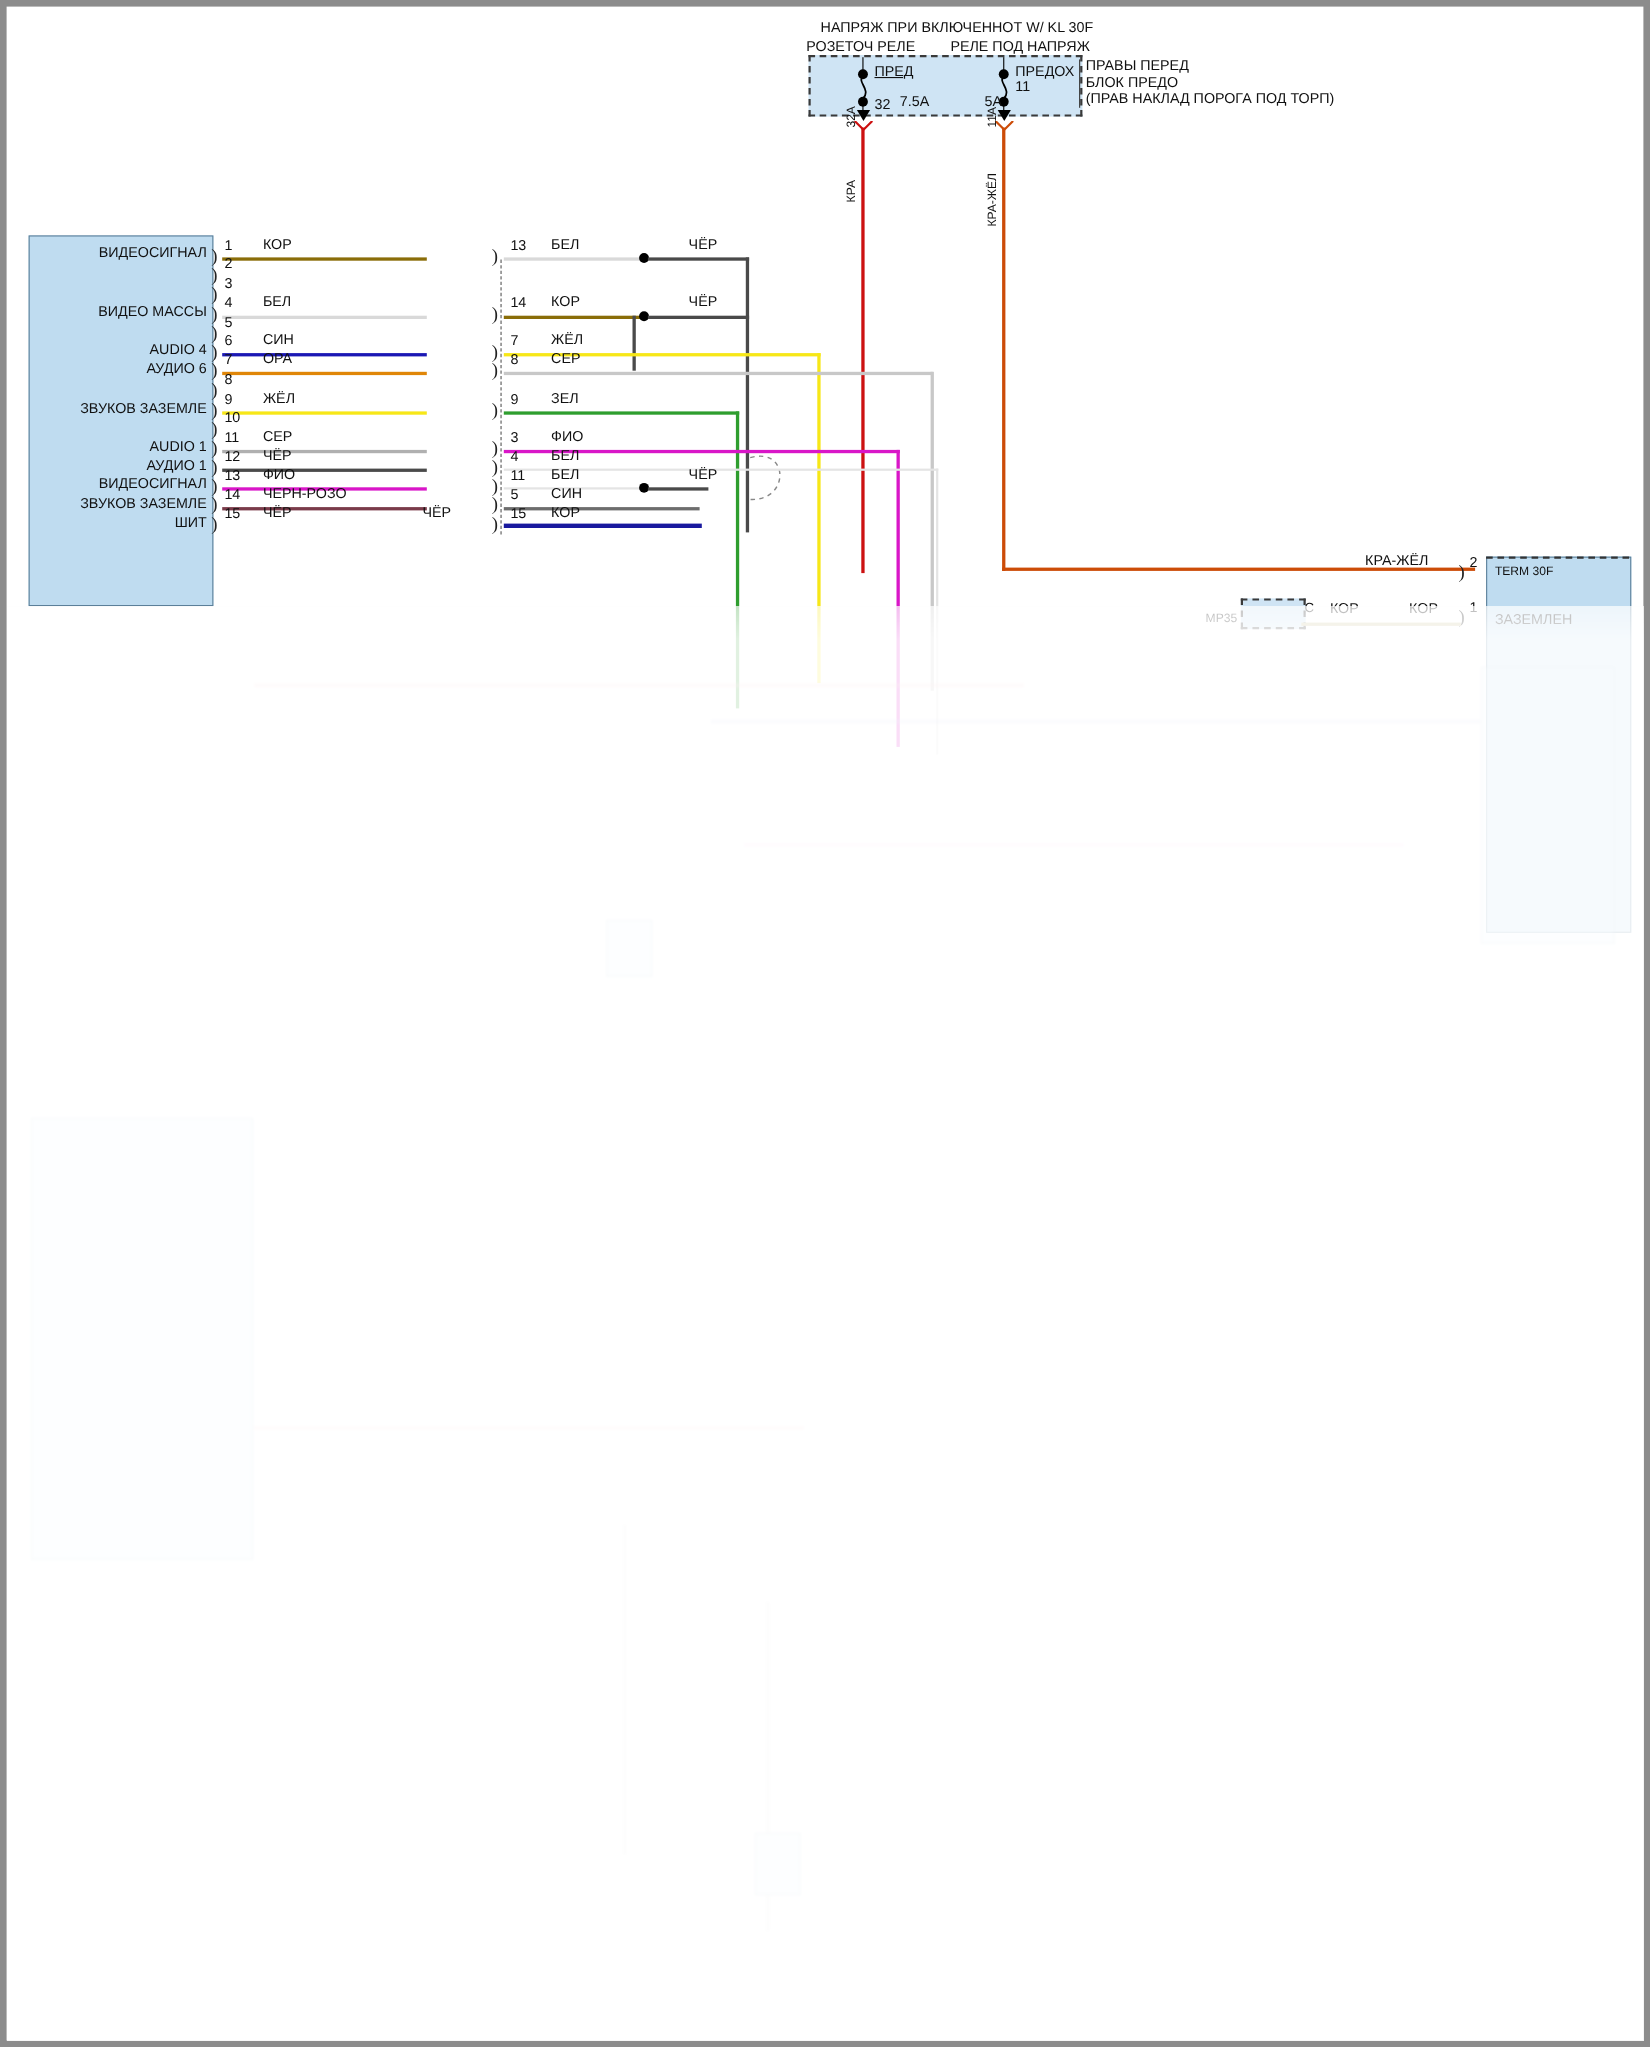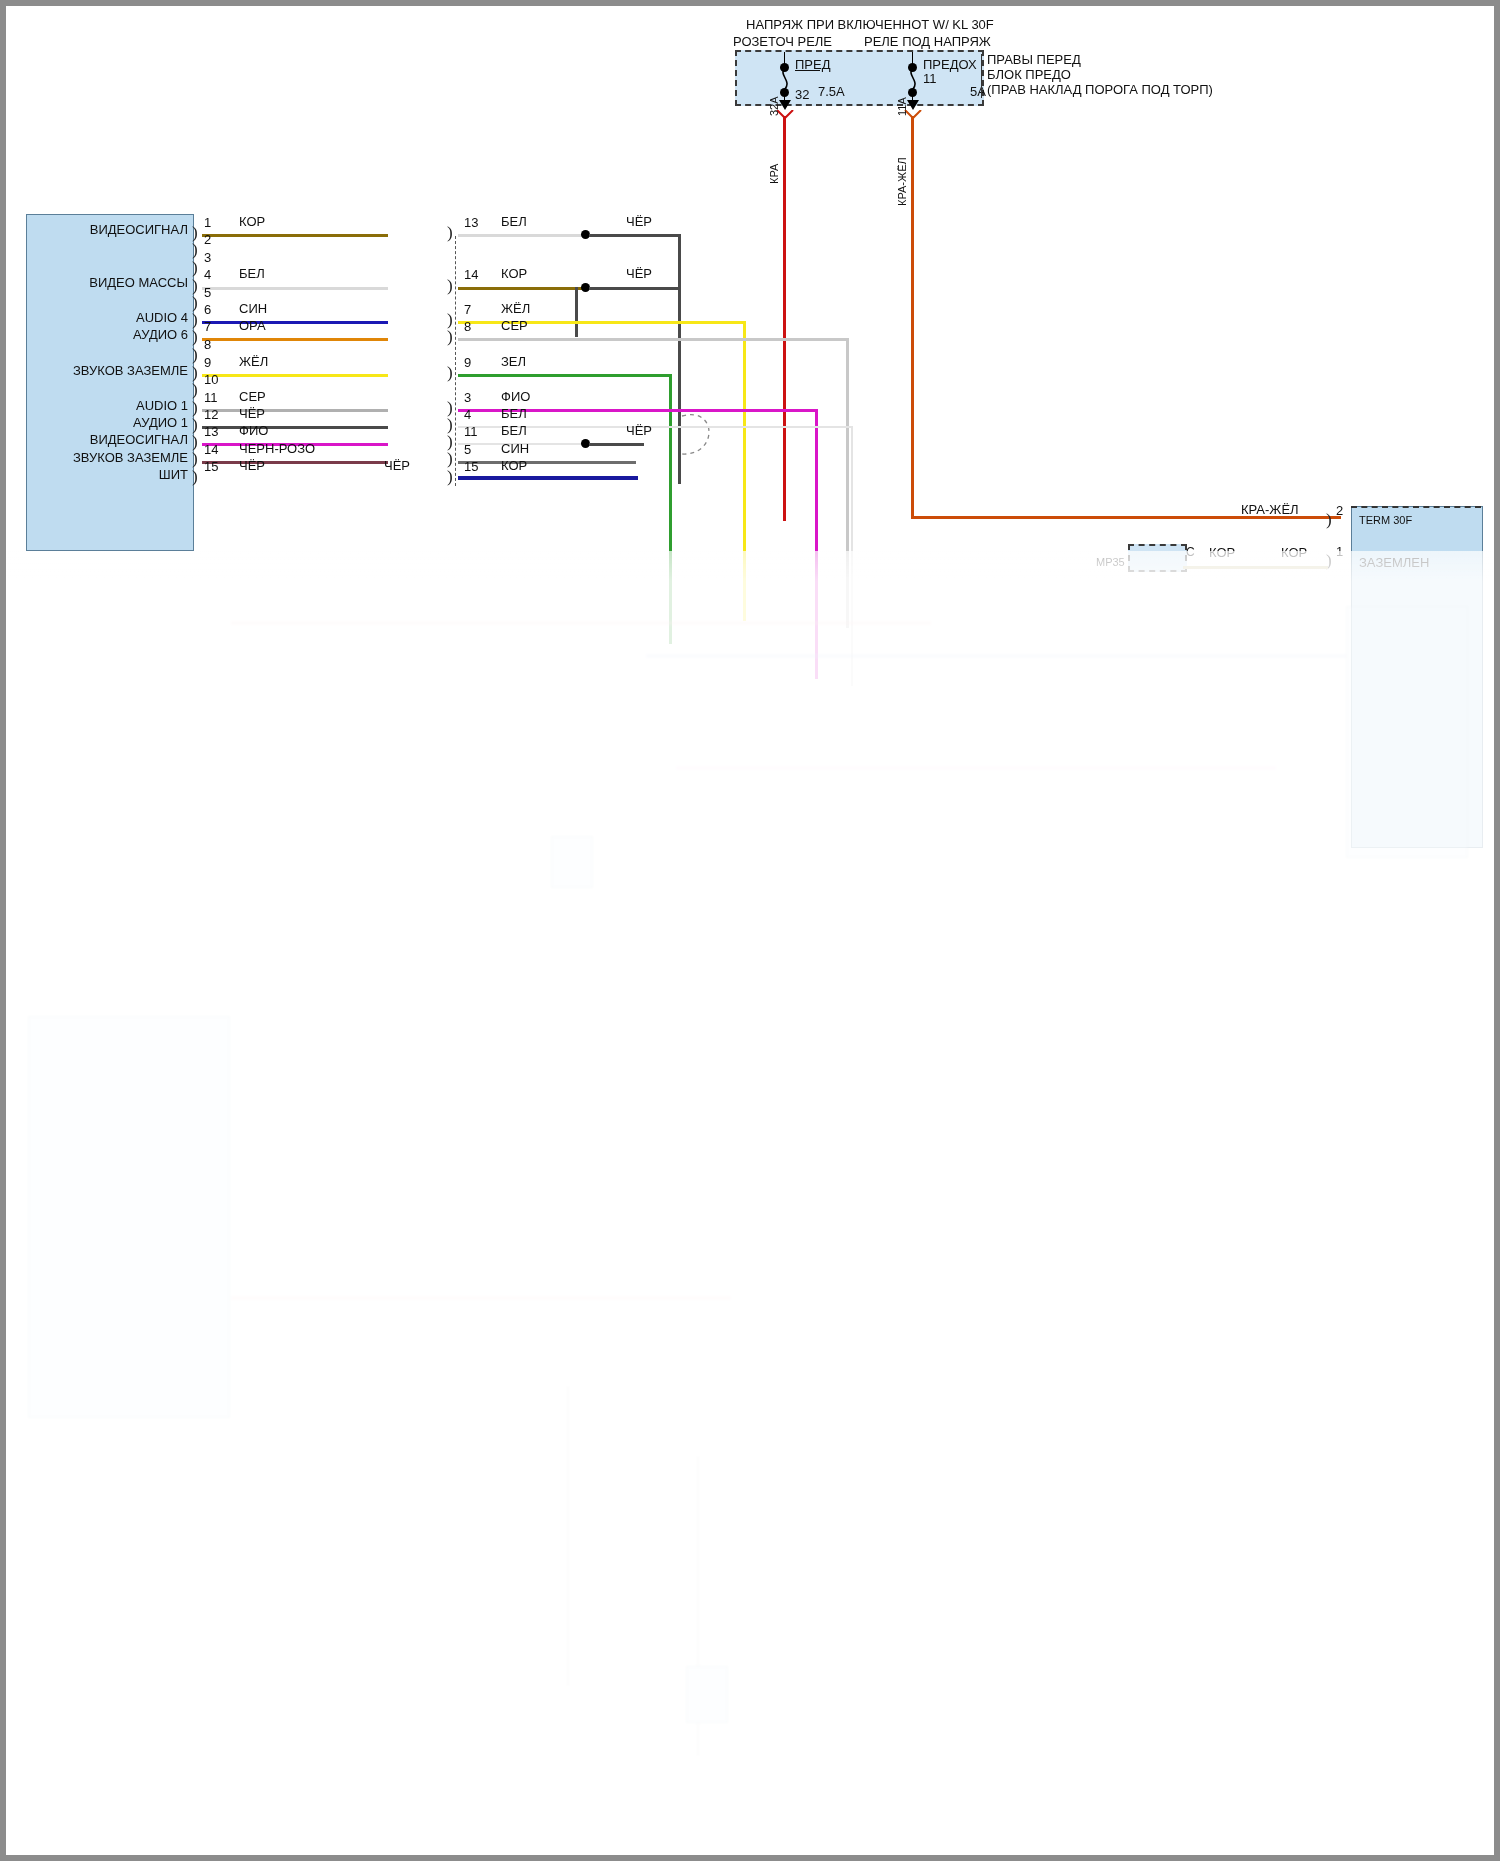--- a/index.html
+++ b/index.html
@@ -72,21 +72,21 @@
   <div class="txt" style="left:762px;top:178px;transform:rotate(-90deg);transform-origin:left top;font-size:11px;">КРА</div>
 
   <div class="dot" style="left:902px;top:57px;"></div>
   <div class="abs" style="left:906px;top:46px;width:1px;height:14px;background:#000;"></div>
   <svg class="abs" style="left:898px;top:63px;" width="18" height="26">
     <path d="M9 0 C2 5, 16 12, 9 20" stroke="#000" fill="none" stroke-width="1.6"></path>
   </svg>
   <div class="dot" style="left:902px;top:82px;"></div>
   <div class="txt" style="left:917px;top:52px;">ПРЕДОХ</div>
   <div class="txt" style="left:917px;top:66px;">11</div>
-  <div class="txt" style="left:964px;top:79px;">5A</div>
+  <div class="txt" style="left:889px;top:79px;">5A</div>
 
   <div class="abs" style="left:906px;top:86px;width:1px;height:14px;background:#000;"></div>
   <svg class="abs" style="left:900px;top:94px;" width="14" height="12">
     <path d="M7 10 L1 0 L13 0 Z" fill="#000"></path>
   </svg>
   <svg class="abs" style="left:898px;top:104px;" width="18" height="12">
     <path d="M1 0 L9 8 L17 0" stroke="#cc4c08" fill="none" stroke-width="2"></path>
   </svg>
   <div class="abs" style="left:905px;top:110px;width:3px;height:403px;background:#cc4c08;"></div>
   <div class="abs" style="left:905px;top:510px;width:430px;height:3px;background:#cc4c08;"></div>

